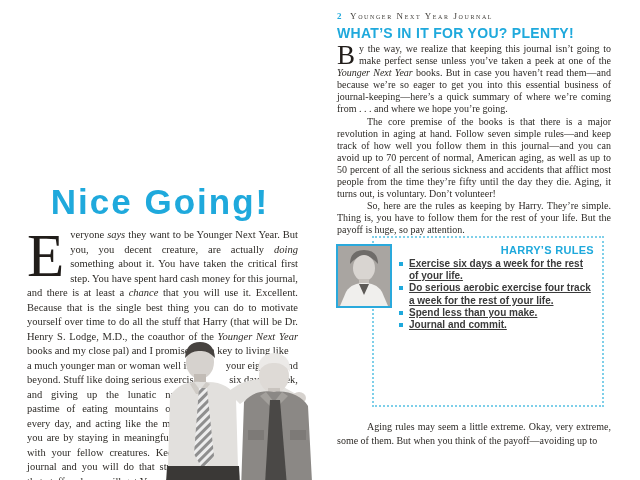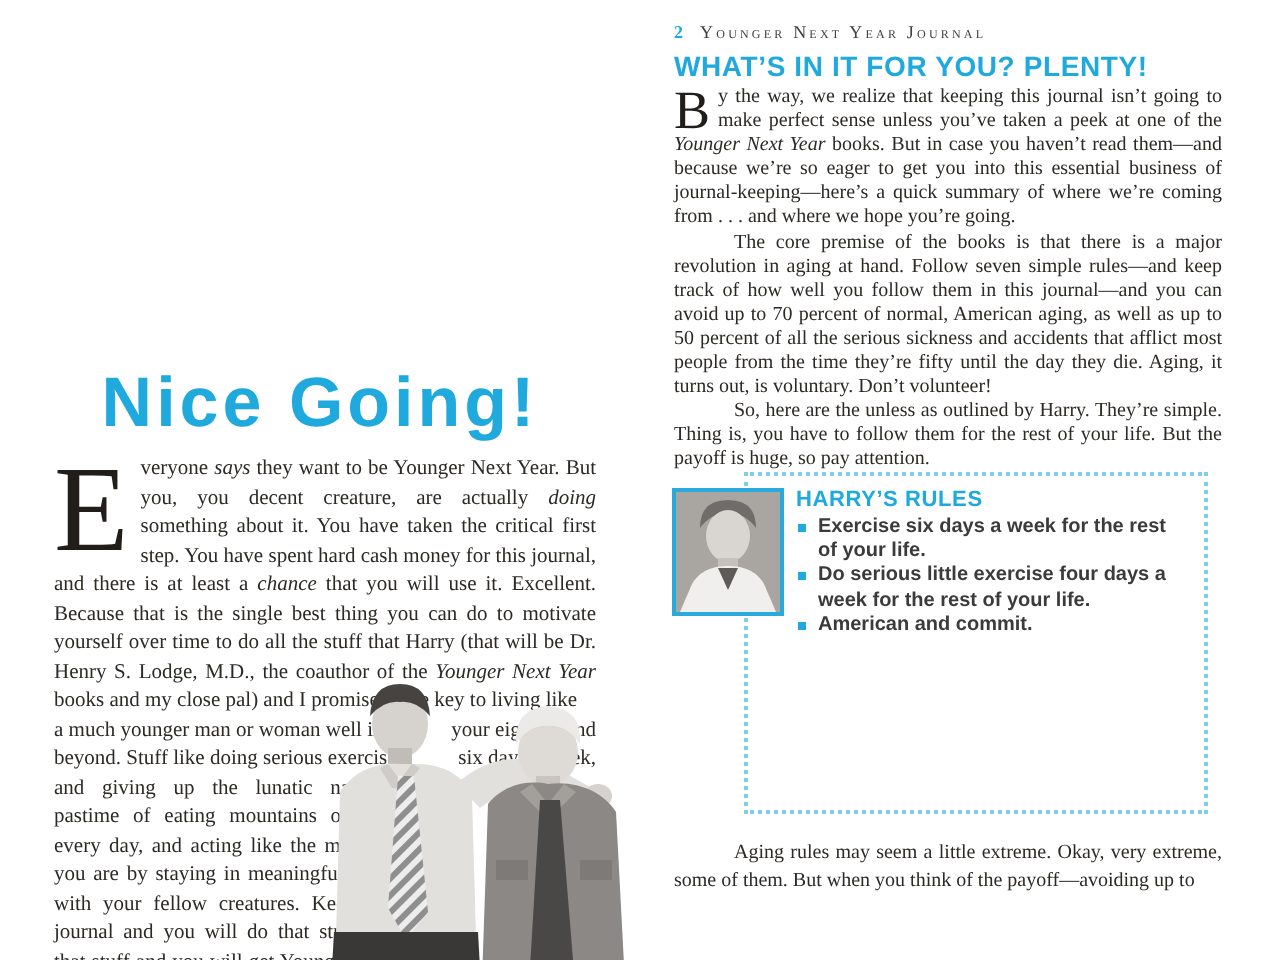--- a/index.html
+++ b/index.html
@@ -36,21 +36,21 @@
   .right-body p{margin:0;}
   .right-body p.ind{text-indent:30px;}
   .dropcap-b{float:left;font-size:27px;line-height:22px;padding:1px 4px 0 0;color:#211d1a;}
 
   .rules-box{position:absolute;left:52px;top:236px;width:232px;height:171px;
      box-sizing:border-box;border:2px dotted #7ecfe9;padding:6px 8px 0 24px;}
   .rules-heading{font-family:"Liberation Sans",sans-serif;font-weight:700;
      font-size:11px;letter-spacing:.3px;margin:0 0 2px 0;}
   .rules-list{list-style:none;margin:0;padding:0;
      font-family:"Liberation Sans",sans-serif;font-weight:700;font-size:10px;
-     line-height:12.2px;color:#3b3b3b;}
+     line-height:12.2px;color:#3b3b3b;text-decoration:underline;}
   .rules-list li{position:relative;padding-left:11px;}
   .rules-list li::before{content:"";position:absolute;left:1px;top:4px;width:4px;height:4px;}
   .harry-photo{position:absolute;left:16px;top:244px;width:52px;height:60px;
      border:2px solid #2aa9dc;line-height:0;}
   .final-para{position:absolute;left:17px;top:410px;width:274px;
      font-size:10px;line-height:13.8px;text-align:justify;text-indent:30px;}
 </style>
 <style>.rules-list li::before{background:#1fa9dc;}
 .rules-box{border-color:#7ecfe9;}</style></head>
 <body>
@@ -110,29 +110,30 @@
   <div class="running-head">
     <span class="pgnum accent" style="color: rgb(31, 169, 220);">2</span>
     <span>Younger Next Year Journal</span>
   </div>
 
   <div class="section-heading accent" style="color: rgb(31, 169, 220);">WHAT’S IN IT FOR YOU? PLENTY!</div>
 
   <div class="right-body">
     <p><span class="dropcap-b">B</span><span><span>y the way, we realize that keeping this journal isn’t going to make perfect sense unless you’ve taken a peek at one of the </span><span class="it">Younger Next Year</span><span> books. But in case you haven’t read them—and because we’re so eager to get you into this essential business of journal-keeping—here’s a quick summary of where we’re coming from . . . and where we hope you’re going.</span></span></p>
     <p class="ind">The core premise of the books is that there is a major revolution in aging at hand. Follow seven simple rules—and keep track of how well you follow them in this journal—and you can avoid up to 70 percent of normal, American aging, as well as up to 50 percent of all the serious sickness and accidents that afflict most people from the time they’re fifty until the day they die. Aging, it turns out, is voluntary. Don’t volunteer!</p>
-    <p class="ind">So, here are the unless as outlined by Harry. They’re simple. Thing is, you have to follow them for the rest of your life. But the payoff is huge, so pay attention.</p>
+    <p class="ind">So, here are the rules as keeping by Harry. They’re simple. Thing is, you have to follow them for the rest of your life. But the payoff is huge, so pay attention.</p>
   </div>
 
   <div class="rules-box">
-    <p class="rules-heading accent" style="color: rgb(31, 169, 220);">HARRY’S RULES</p>
+    <p class="rules-heading accent" style="color: rgb(31, 169, 220); text-align: right;">HARRY’S RULES</p>
     <ul class="rules-list">
         <li>Exercise six days a week for the rest of your life.</li>
-        <li>Do serious little exercise four days a week for the rest of your life.</li>
-        <li>American and commit.</li>
+        <li>Do serious aerobic exercise four track a week for the rest of your life.</li>
+        <li>Spend less than you make.</li>
+        <li>Journal and commit.</li>
       </ul>
   </div>
 
   <div class="harry-photo">
     <svg width="52" height="60" viewBox="0 0 52 60">
       <rect width="52" height="60" fill="#a9a5a1"></rect>
       <path d="M12,18 Q12,4 26,4 Q40,4 40,18 Q34,10 26,11 Q18,10 12,18 Z" fill="#6f6c69"></path>
       <ellipse cx="26" cy="22" rx="11" ry="13" fill="#d9d5d1"></ellipse>
       <rect x="21" y="33" width="10" height="7" fill="#c6c1bc"></rect>
       <path d="M2,60 L8,46 C12,39 19,37 26,37 C33,37 40,39 44,46 L50,60 Z" fill="#f0efed"></path>

